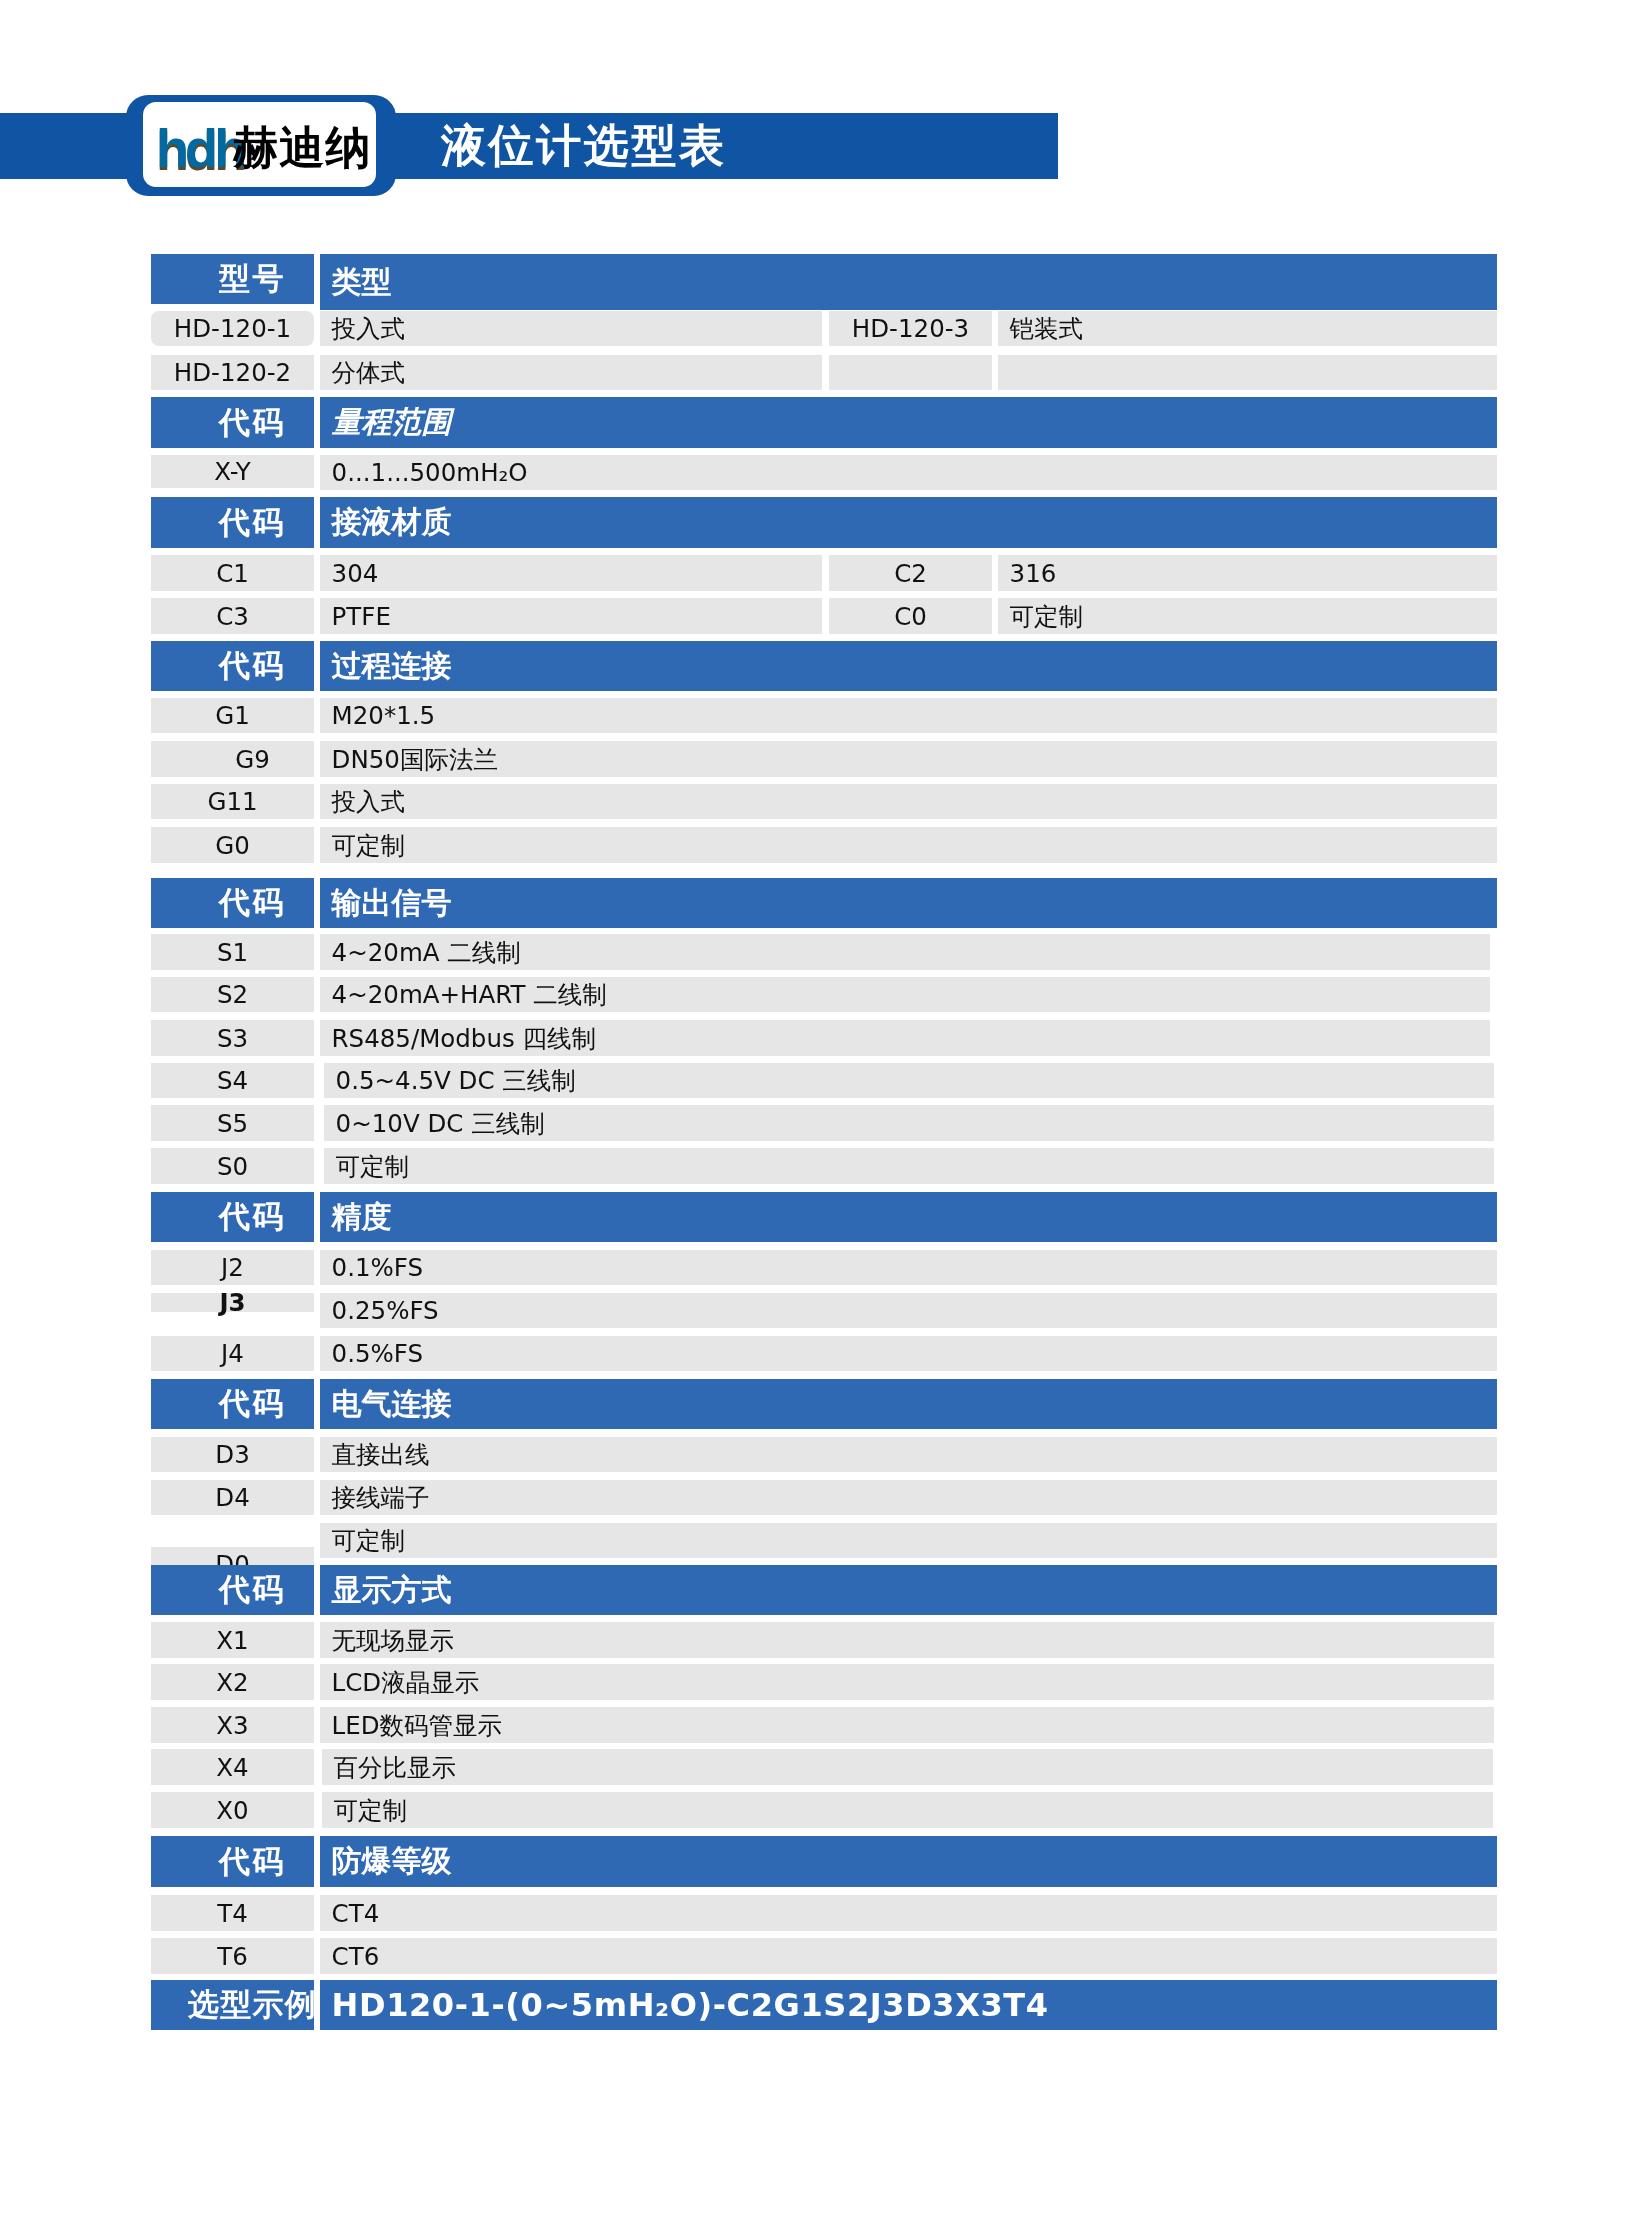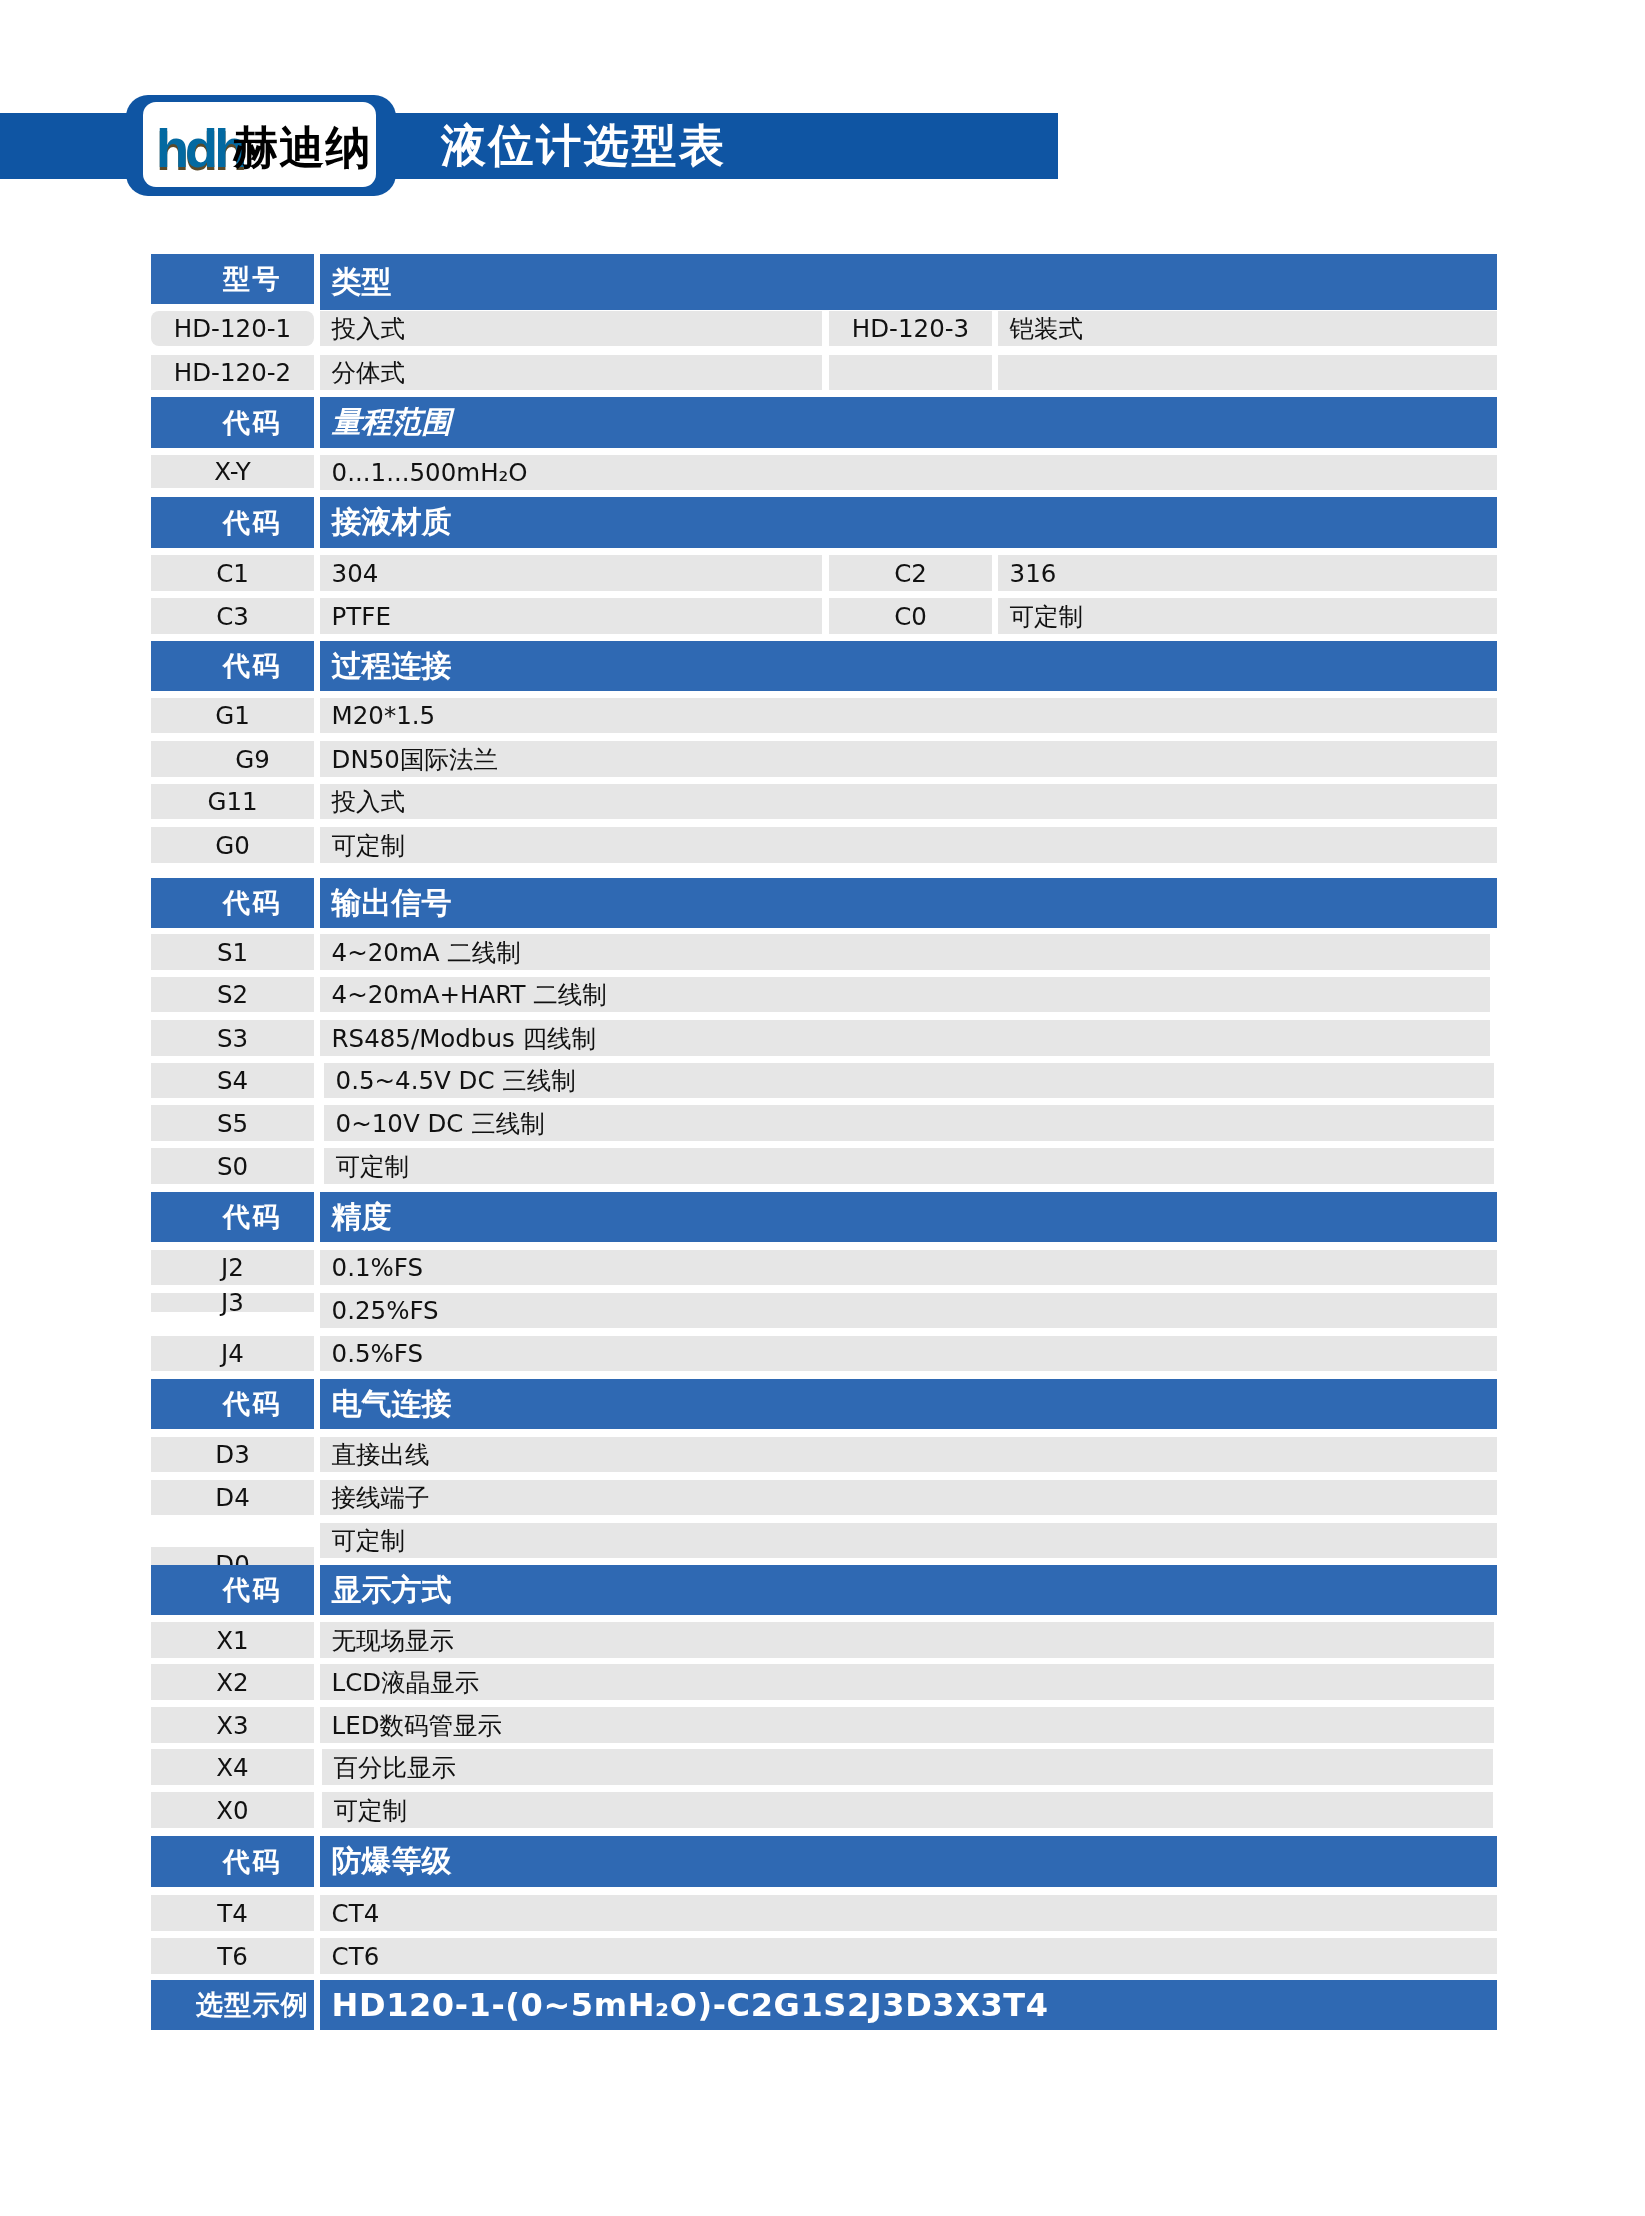--- a/index.html
+++ b/index.html
@@ -19,21 +19,21 @@
                 color:#ffffff; line-height:54px; letter-spacing:2.6px; }
 
   .cell { position:absolute; box-sizing:border-box; display:flex; align-items:center; white-space:nowrap; }
   .hdr { background:#2F69B3; color:#ffffff; font-weight:bold; font-size:30px; }
   .row { background:#E6E6E6; color:#111; font-size:24.5px; }
   .code { left:151px; width:163px; justify-content:center; }
   .val { left:320px; width:1177px; padding-left:11.6px; }
   .val-half { left:320px; width:502px; padding-left:11.6px; }
   .code2 { left:829px; width:163px; justify-content:center; }
   .val2 { left:998px; width:499px; padding-left:11.6px; }
-  .hdr.code { font-size:27px; letter-spacing:2.6px;padding-left:40px; }
+  .hdr.code { font-size:31px; letter-spacing:2.6px;padding-left:40px; }
   .example-val { font-size:32px; letter-spacing:0.6px; }
 </style>
 </head>
 <body>
 
 <div class="banner"></div>
 <div class="logo-frame"></div>
 <div class="logo-inner"></div>
 <div class="logo-mark">hdh</div>
 <div class="logo-name">赫迪纳</div>
@@ -93,21 +93,21 @@
 <div class="cell row val" style="top:1063px;height:35px;left:324px;width:1170px;">0.5~4.5V DC 三线制</div>
 <div class="cell row code" style="top:1105px;height:36px;">S5</div>
 <div class="cell row val" style="top:1105px;height:36px;left:324px;width:1170px;">0~10V DC 三线制</div>
 <div class="cell row code" style="top:1148px;height:36px;">S0</div>
 <div class="cell row val" style="top:1148px;height:36px;left:324px;width:1170px;">可定制</div>
 
 <div class="cell hdr code" style="top:1192px;height:50px;">代码</div>
 <div class="cell hdr val" style="top:1192px;height:50px;">精度</div>
 <div class="cell row code" style="top:1250px;height:35px;">J2</div>
 <div class="cell row val" style="top:1250px;height:35px;">0.1%FS</div>
-<div class="cell row code" style="top:1293px;height:19px;">J3</div>
+<div class="cell row code" style="top:1293px;height:19px;font-weight:bold;">J3</div>
 <div class="cell row val" style="top:1293px;height:35px;">0.25%FS</div>
 <div class="cell row code" style="top:1336px;height:35px;">J4</div>
 <div class="cell row val" style="top:1336px;height:35px;">0.5%FS</div>
 
 <div class="cell hdr code" style="top:1379px;height:50px;">代码</div>
 <div class="cell hdr val" style="top:1379px;height:50px;">电气连接</div>
 <div class="cell row code" style="top:1437px;height:35px;">D3</div>
 <div class="cell row val" style="top:1437px;height:35px;">直接出线</div>
 <div class="cell row code" style="top:1480px;height:35px;">D4</div>
 <div class="cell row val" style="top:1480px;height:35px;">接线端子</div>

